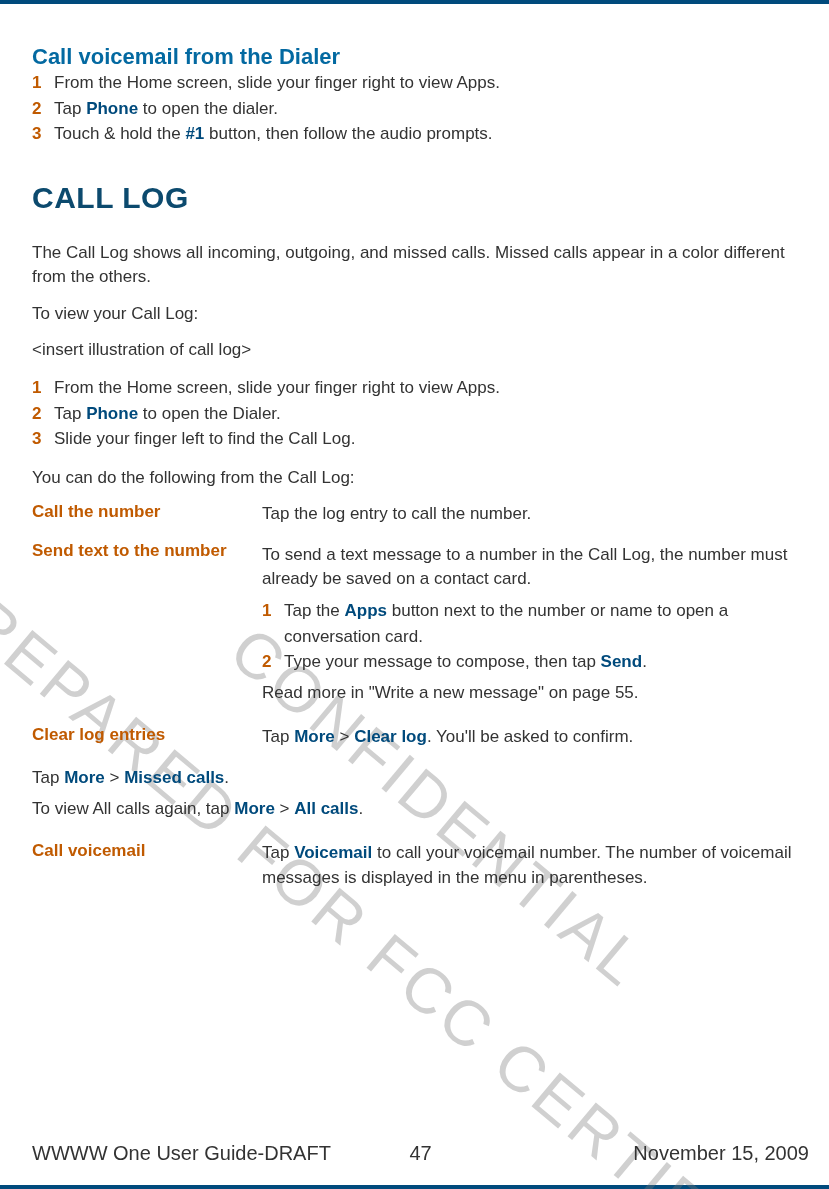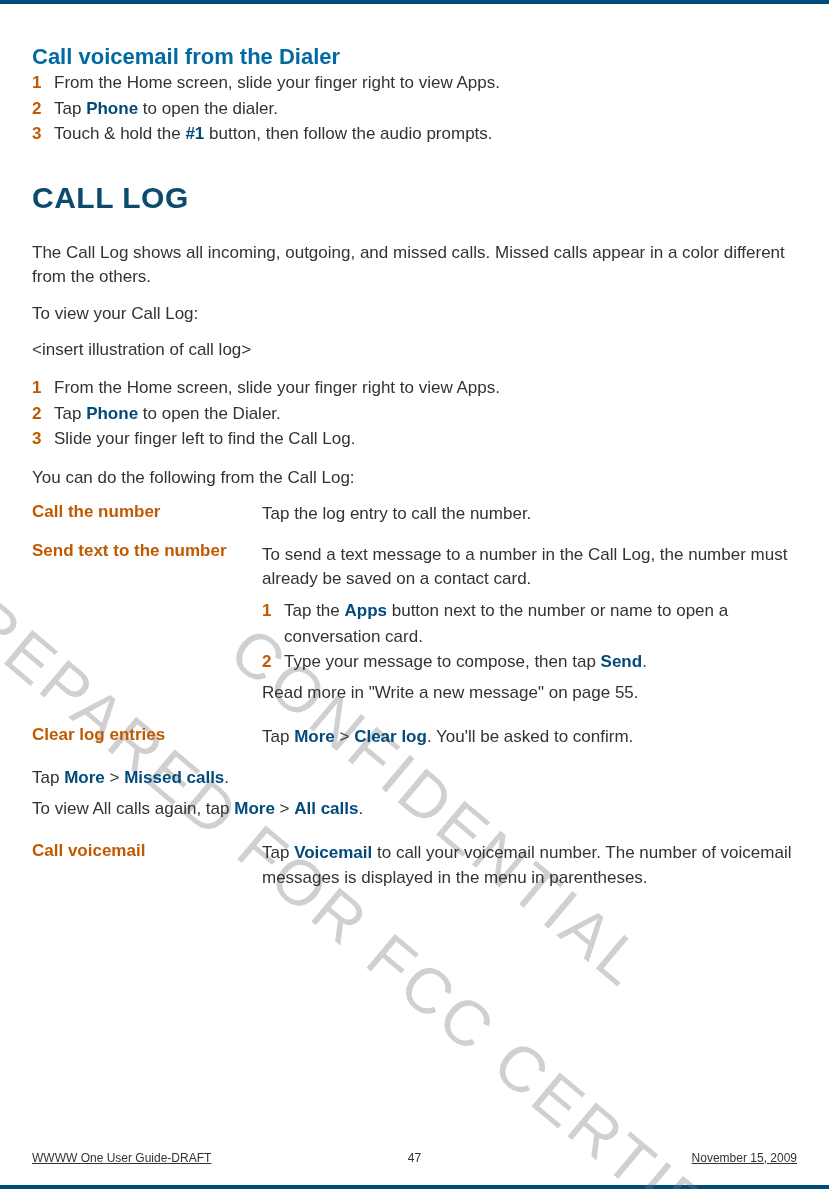--- a/index.html
+++ b/index.html
@@ -102,26 +102,25 @@
     font-size: 17px;
     color: #333;
     line-height: 1.45;
   }
   .action-body ol.steps { margin-top: 6px; margin-bottom: 6px; }
   .action-body .para { margin-bottom: 6px; margin-top: 2px; }
   .footer {
     position: absolute;
     bottom: 20px;
     left: 32px;
-    right: 32px;
+    right: 20px;
     display: flex;
     justify-content: space-between;
-    font-size: 12px;
-    color: #333;
-    text-decoration: underline;
+    font-size: 20px;
+    color: #333;
   }
   .footer .center { position: absolute; left: 50%; transform: translateX(-50%); }
 </style>
 </head>
 <body>
 
 <div class="page">
 
   <div class="watermark1">PREPARED FOR FCC CERTIFICATION</div>
   <div class="watermark2">CONFIDENTIAL</div>

